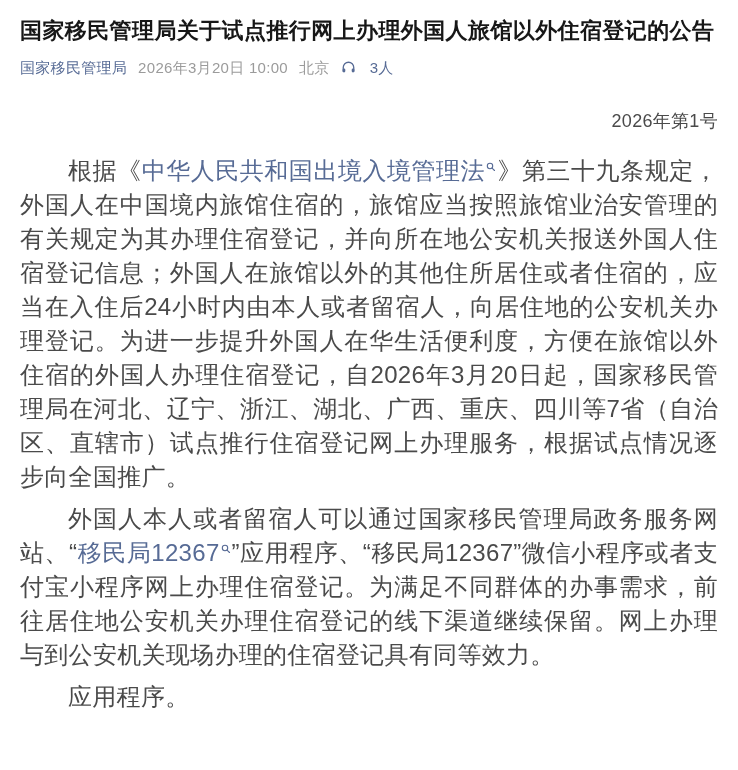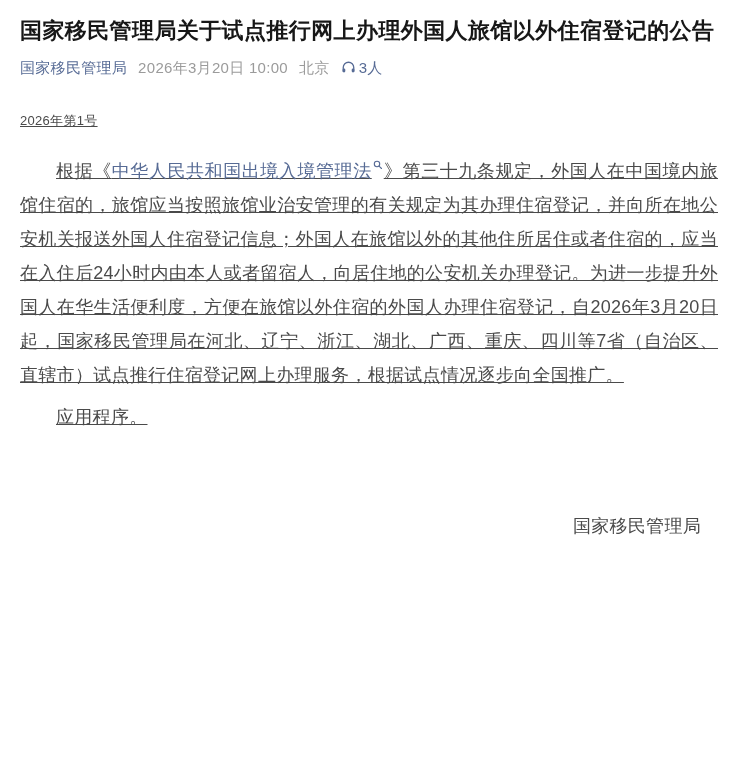--- a/index.html
+++ b/index.html
@@ -19,34 +19,33 @@
 
   .meta {
     display:flex; align-items:center; gap:11px;
     font-size:15px; letter-spacing:0.3px; line-height:21px;
     margin-bottom:26px; white-space:nowrap;
   }
   .meta .account { color:var(--link,#576b95); cursor:pointer; }
   .meta .gray { color:var(--gray,#9b9b9b); }
   .meta .listen {
     color:var(--link,#576b95); display:inline-flex; align-items:center;
-    gap:3px; cursor:pointer;
+    gap:14px; cursor:pointer;
   }
   .meta .listen svg { display:block; }
 
   .docnum {
-    font-size:13px; line-height:34px; letter-spacing:0.3px;
-    color:var(--body,#4a4a4a); text-align:left; margin-bottom:16px;text-decoration:underline;
+    font-size:18px; line-height:34px; letter-spacing:0.3px;
+    color:var(--body,#4a4a4a); text-align:right; margin-bottom:16px;
   }
 
   .para {
-    font-size:18px; line-height:34px; letter-spacing:0.3px;
+    font-size:24px; line-height:34px; letter-spacing:0.3px;
     color:var(--body,#4a4a4a); text-indent:2em; text-align:justify;
     margin-bottom:8px;
-    text-decoration:underline;
   }
   .wxlink { color:var(--link,#576b95); text-decoration:none; cursor:pointer; }
   .sup-search { vertical-align:7px; margin:0 1px; }
 
   .signature {
     margin-top:75px; text-align:right; padding-right:17px;
     font-size:18px; line-height:34px; letter-spacing:0.3px;
     color:var(--body,#4a4a4a);
   }
 </style>
@@ -71,20 +70,24 @@
     </span>
   </div>
 
   <p class="docnum">2026年第1号</p>
 
   <div id="paragraphs">
       <p class="para">根据《<a class="wxlink">中华人民共和国出境入境管理法<svg class="sup-search" viewBox="0 0 20 20" width="10" height="10" aria-hidden="true">
             <circle cx="8" cy="8" r="5.4" fill="none" stroke="currentColor" stroke-width="2.2"></circle>
             <line x1="12.6" y1="12.6" x2="17" y2="17" stroke="currentColor" stroke-width="2.2" stroke-linecap="round"></line>
           </svg></a>》第三十九条规定，外国人在中国境内旅馆住宿的，旅馆应当按照旅馆业治安管理的有关规定为其办理住宿登记，并向所在地公安机关报送外国人住宿登记信息；外国人在旅馆以外的其他住所居住或者住宿的，应当在入住后24小时内由本人或者留宿人，向居住地的公安机关办理登记。为进一步提升外国人在华生活便利度，方便在旅馆以外住宿的外国人办理住宿登记，自2026年3月20日起，国家移民管理局在河北、辽宁、浙江、湖北、广西、重庆、四川等7省（自治区、直辖市）试点推行住宿登记网上办理服务，根据试点情况逐步向全国推广。</p>
+      <p class="para">外国人本人或者留宿人可以通过国家移民管理局政务服务网站、“<a class="wxlink">移民局12367<svg class="sup-search" viewBox="0 0 20 20" width="10" height="10" aria-hidden="true">
+            <circle cx="8" cy="8" r="5.4" fill="none" stroke="currentColor" stroke-width="2.2"></circle>
+            <line x1="12.6" y1="12.6" x2="17" y2="17" stroke="currentColor" stroke-width="2.2" stroke-linecap="round"></line>
+          </svg></a>”应用程序、“移民局12367”微信小程序或者支付宝小程序网上办理住宿登记。为满足不同群体的办事需求，前往居住地公安机关办理住宿登记的线下渠道继续保留。网上办理与到公安机关现场办理的住宿登记具有同等效力。</p>
       <p class="para">应用程序。</p>
     </div>
 
   <div class="signature">
     <p>国家移民管理局</p>
   </div>
 
 </div>
 
 </body></html>

